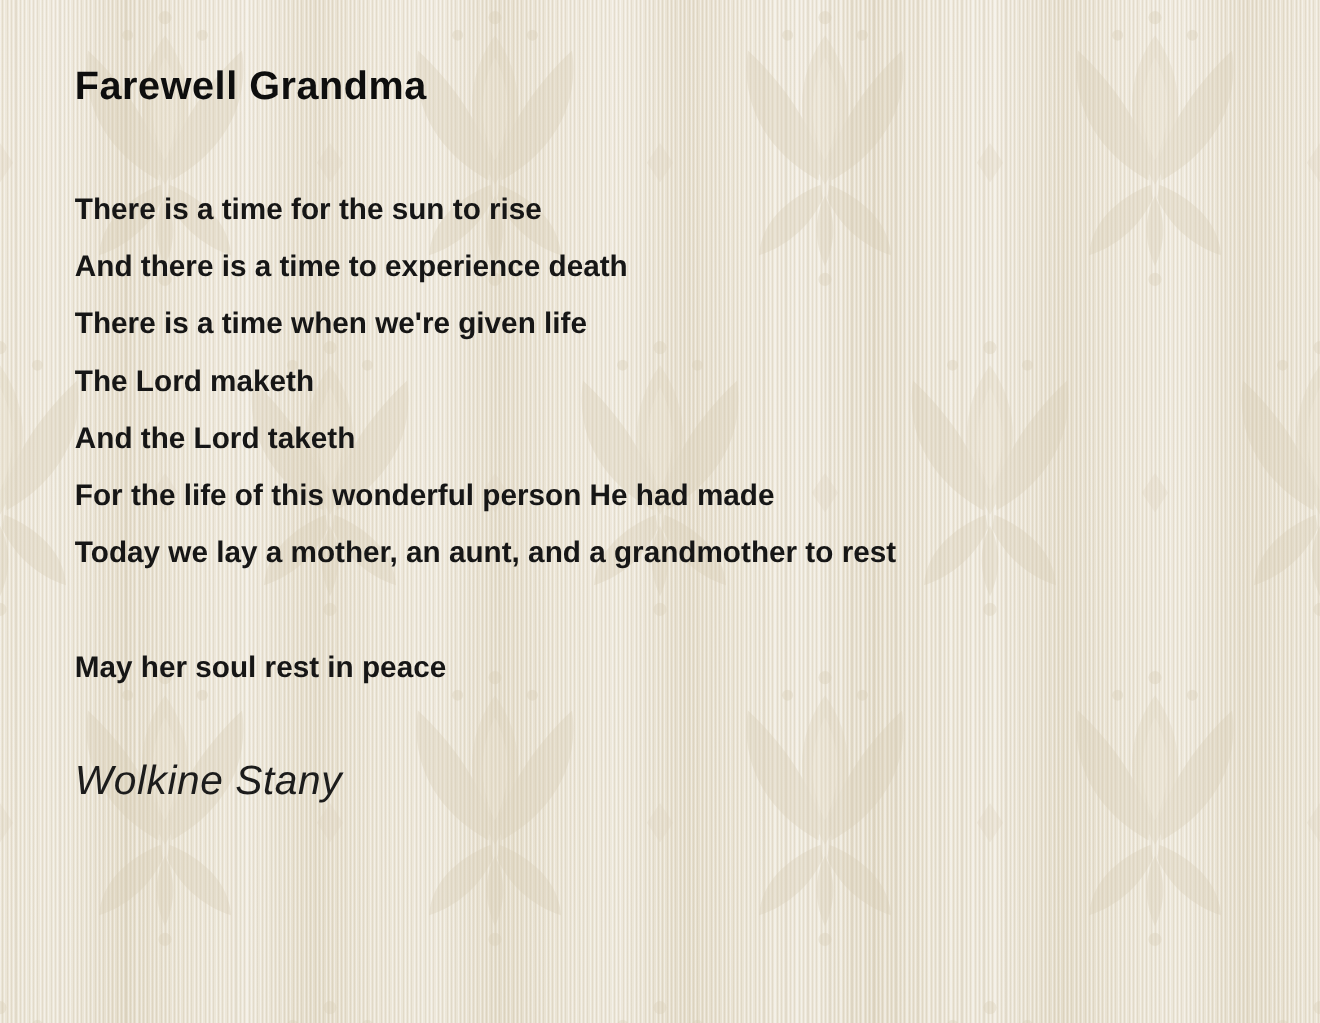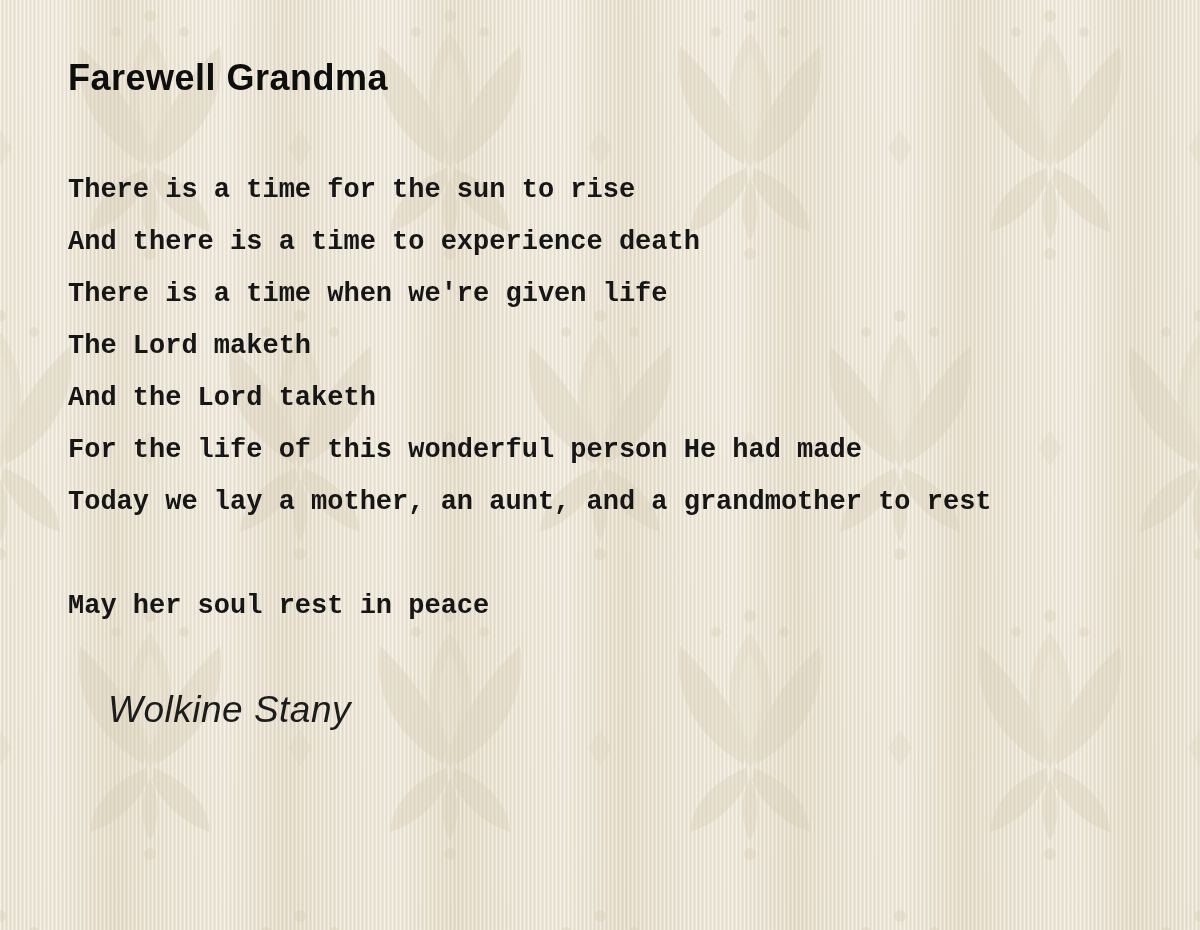--- a/index.html
+++ b/index.html
@@ -63,32 +63,30 @@
   .stanza + .stanza {
     margin-top: 52px;
   }
 
   .poem-line {
     font-size: 27px;
     line-height: 52px;
     font-weight: bold;
     color: #161616;
     white-space: pre;
-    font-family: Liberation Mono, monospace;
   }
 
   .poem-author {
     margin-top: 52px;
     font-size: 37px;
     line-height: 52px;
     font-style: italic;
     font-weight: 400;
     color: #1c1c1c;
     letter-spacing: 0.5px;
-    padding-left: 40px;
   }
 </style>
 </head>
 <body>
 
 <div class="page">
 
   <div class="bg-stripes"></div>
 
   <svg class="bg-damask" width="1200" height="930" xmlns="http://www.w3.org/2000/svg">

